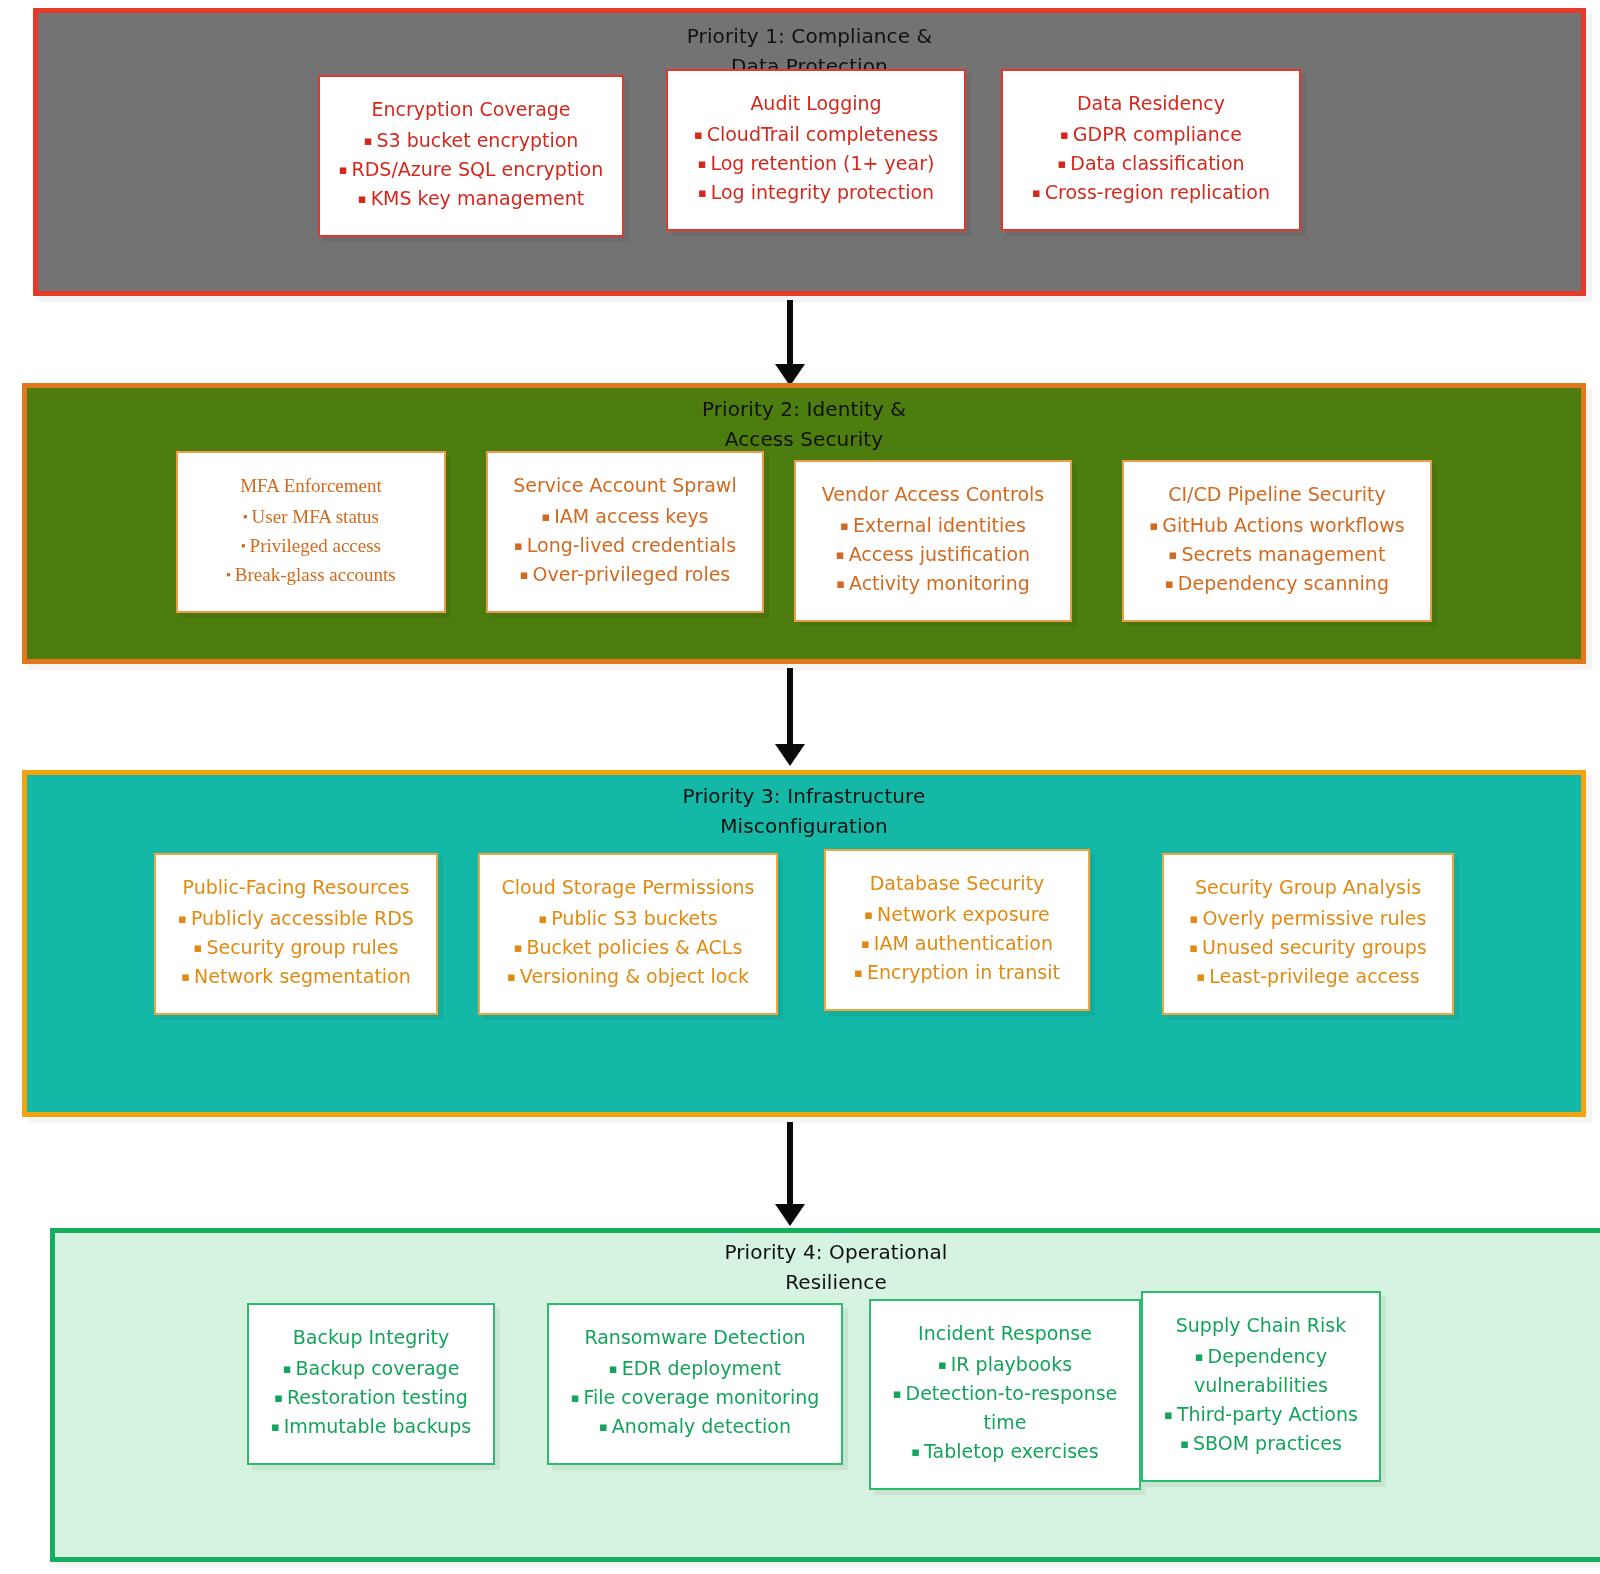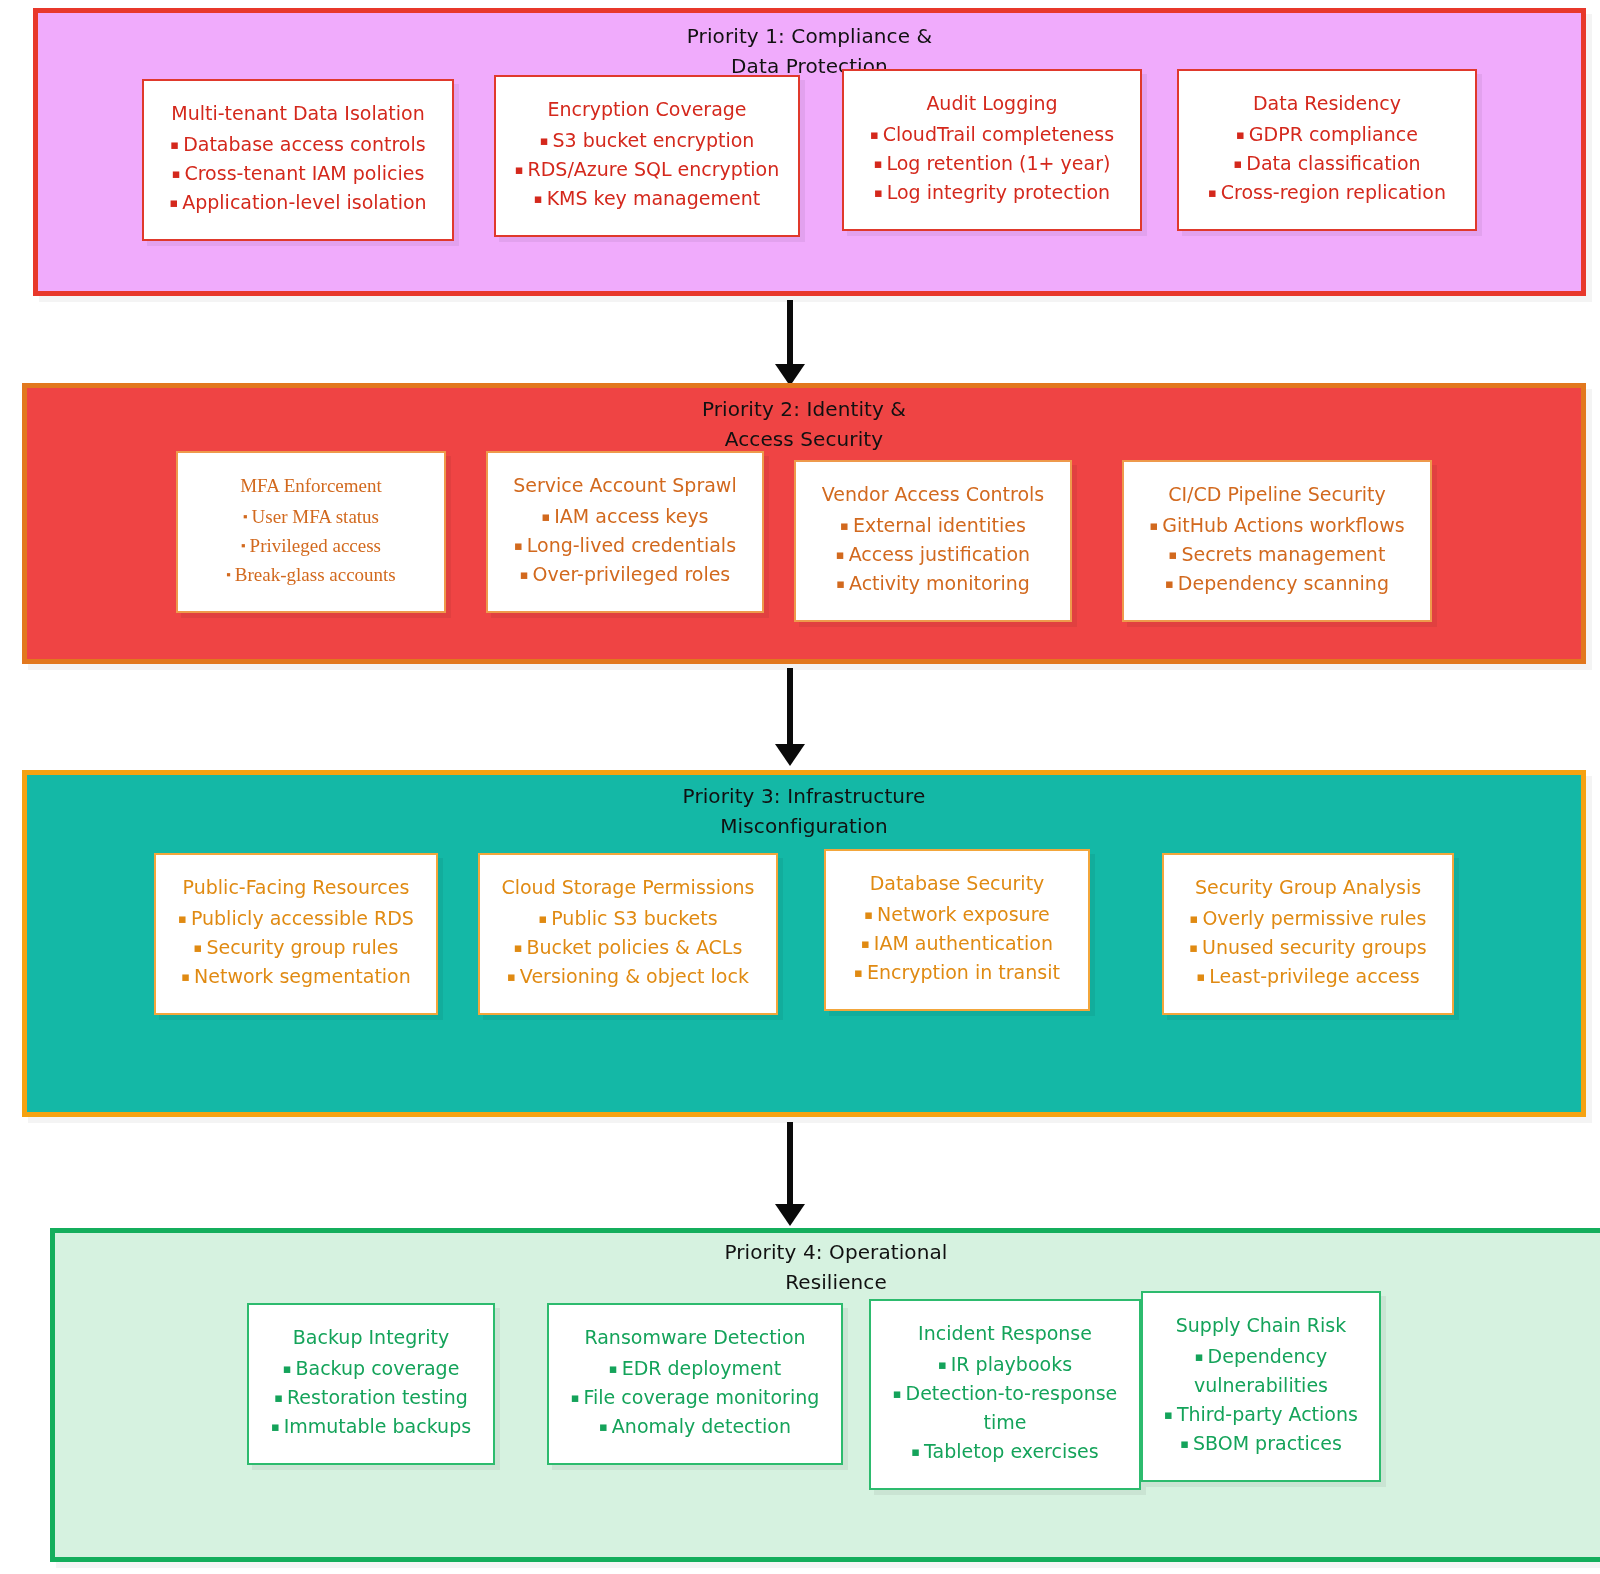--- a/index.html
+++ b/index.html
@@ -99,51 +99,45 @@
     position: absolute;
     left: 5px;
     width: 0;
     height: 0;
     border-left: 15px solid transparent;
     border-right: 15px solid transparent;
     border-top: 22px solid #0a0a0a;
   }
 
   
-  .p1 { background: #f0abfc; border-color: #E8382B; }
+  .p1 { background: #737373; border-color: #E8382B; }
   .p1 .card { border-color: #E0392C; }
   .p1 .card-title, .p1 .card-item { color: #D4281C; }
 
-  .p2 { background: #ef4444; border-color: #E2781E; }
+  .p2 { background: #4d7c0f; border-color: #E2781E; }
   .p2 .card { border-color: #EE9A4C; }
   .p2 .card-title, .p2 .card-item { color: #D2691E; }
 
   .p3 { background: #14b8a6; border-color: #F5A211; }
   .p3 .card { border-color: #F3A63B; }
   .p3 .card-title, .p3 .card-item { color: #E08A12; }
 
   .p4 { background: #D6F2E0; border-color: #14AE5C; }
   .p4 .card { border-color: #2DBB6E; }
   .p4 .card-title, .p4 .card-item { color: #14A35A; }
 </style>
 </head>
 <body>
 
 <div class="canvas">
 
   <div class="section p1" style="left:33px; top:8px; width:1553px; height:288px;">
     <div class="section-title" style="top:8px;">Priority 1: Compliance &amp;
 Data Protection</div>
     <div class="cards" style="top:62px; padding:0 20px; gap:0;">
-      <div class="card" style="width:312px; margin-right:40px; margin-top:4px;">
-        <div class="card-title">Multi-tenant Data Isolation</div>
-        <div class="card-item"><span class="bullet">▪</span><span>Database access controls</span></div>
-        <div class="card-item"><span class="bullet">▪</span><span>Cross-tenant IAM policies</span></div>
-        <div class="card-item"><span class="bullet">▪</span><span>Application-level isolation</span></div>
-      </div>
       <div class="card" style="width:306px; margin-right:42px; margin-top:0px;">
         <div class="card-title">Encryption Coverage</div>
         <div class="card-item"><span class="bullet">▪</span><span>S3 bucket encryption</span></div>
         <div class="card-item"><span class="bullet">▪</span><span>RDS/Azure SQL encryption</span></div>
         <div class="card-item"><span class="bullet">▪</span><span>KMS key management</span></div>
       </div>
       <div class="card" style="width:300px; margin-right:35px; margin-top:-6px;">
         <div class="card-title">Audit Logging</div>
         <div class="card-item"><span class="bullet">▪</span><span>CloudTrail completeness</span></div>
         <div class="card-item"><span class="bullet">▪</span><span>Log retention (1+ year)</span></div>

